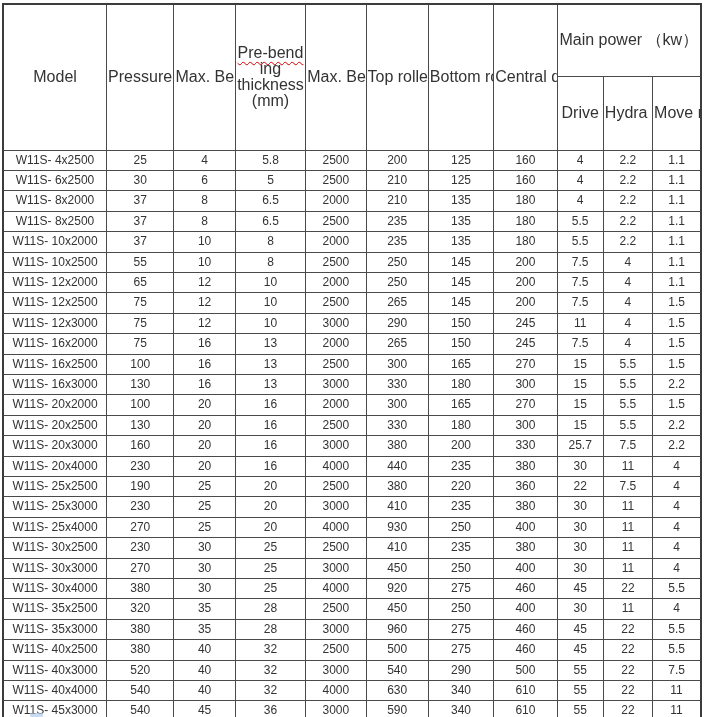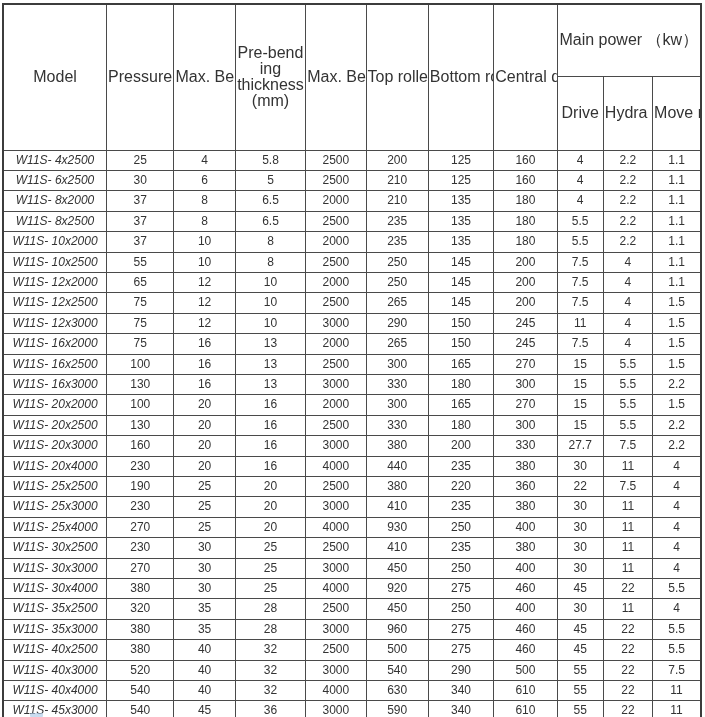--- a/index.html
+++ b/index.html
@@ -44,23 +44,23 @@
   }
   thead tr.hdr-top { height: 72px; }
   thead tr.hdr-sub { height: 74px; }
   tbody td {
     height: 19.4px;
     line-height: 19.4px;
     font-size: 12px;
   }
   tbody td.model-cell {
     white-space: nowrap;
-    font-style: italic;
   }
   .squiggle {
+    text-decoration: underline;
     text-decoration-style: wavy;
     text-decoration-color: #cc0000;
     text-decoration-thickness: 1px;
     text-underline-offset: 3px;
     text-decoration-skip-ink: none;
   }
   .hdr-rest {
     white-space: pre-line;
     line-height: 16px;
   }
@@ -317,21 +317,21 @@
         </tr>
         <tr>
           <td class="model-cell">W11S- 20x3000</td>
           <td>160</td>
           <td>20</td>
           <td>16</td>
           <td>3000</td>
           <td>380</td>
           <td>200</td>
           <td>330</td>
-          <td>27.7</td>
+          <td>25.7</td>
           <td>7.5</td>
           <td>2.2</td>
         </tr>
         <tr>
           <td class="model-cell">W11S- 20x4000</td>
           <td>230</td>
           <td>20</td>
           <td>16</td>
           <td>4000</td>
           <td>440</td>

